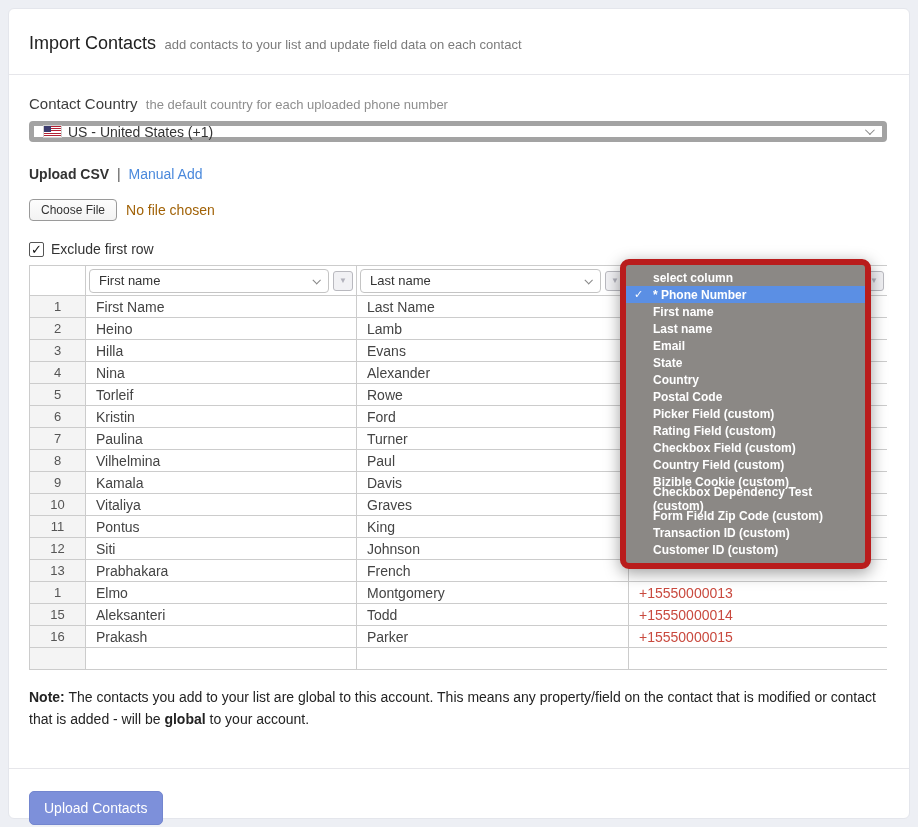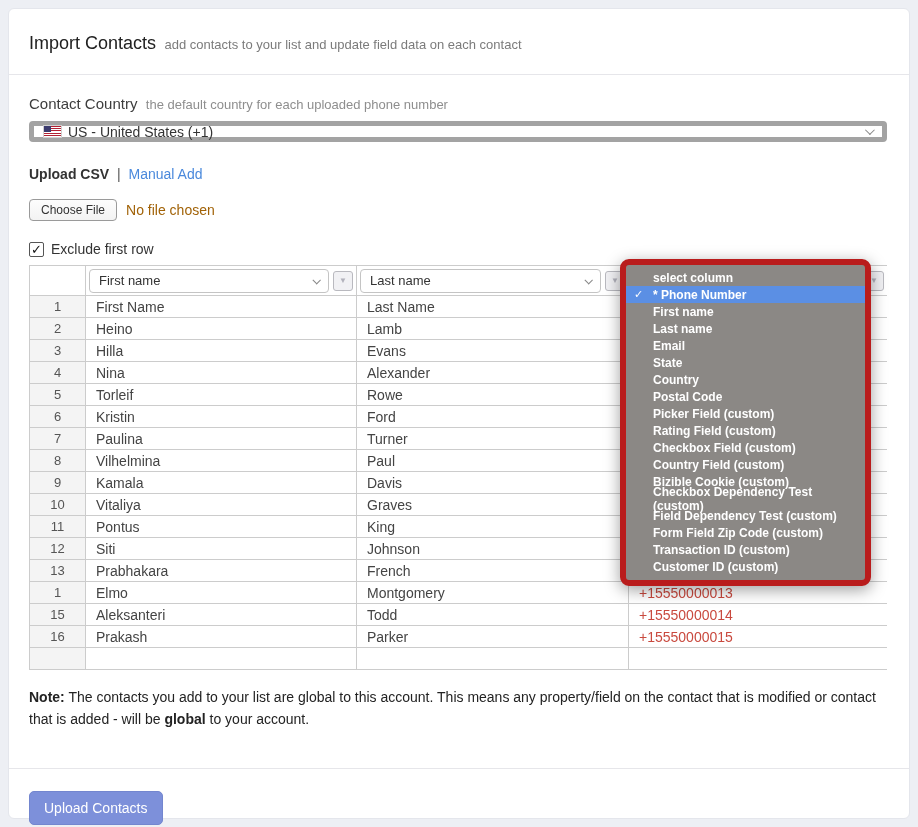--- a/index.html
+++ b/index.html
@@ -340,23 +340,20 @@
     <div class="dd-item">
       <span>Country Field (custom)</span>
     </div>
     <div class="dd-item">
       <span>Bizible Cookie (custom)</span>
     </div>
     <div class="dd-item">
       <span>Checkbox Dependency Test (custom)</span>
     </div>
     <div class="dd-item">
-      <span>Field Dependency Test (custom)</span>
-    </div>
-    <div class="dd-item">
       <span>Form Field Zip Code (custom)</span>
     </div>
     <div class="dd-item">
       <span>Transaction ID (custom)</span>
     </div>
     <div class="dd-item">
       <span>Customer ID (custom)</span>
     </div>
   </div>
 

